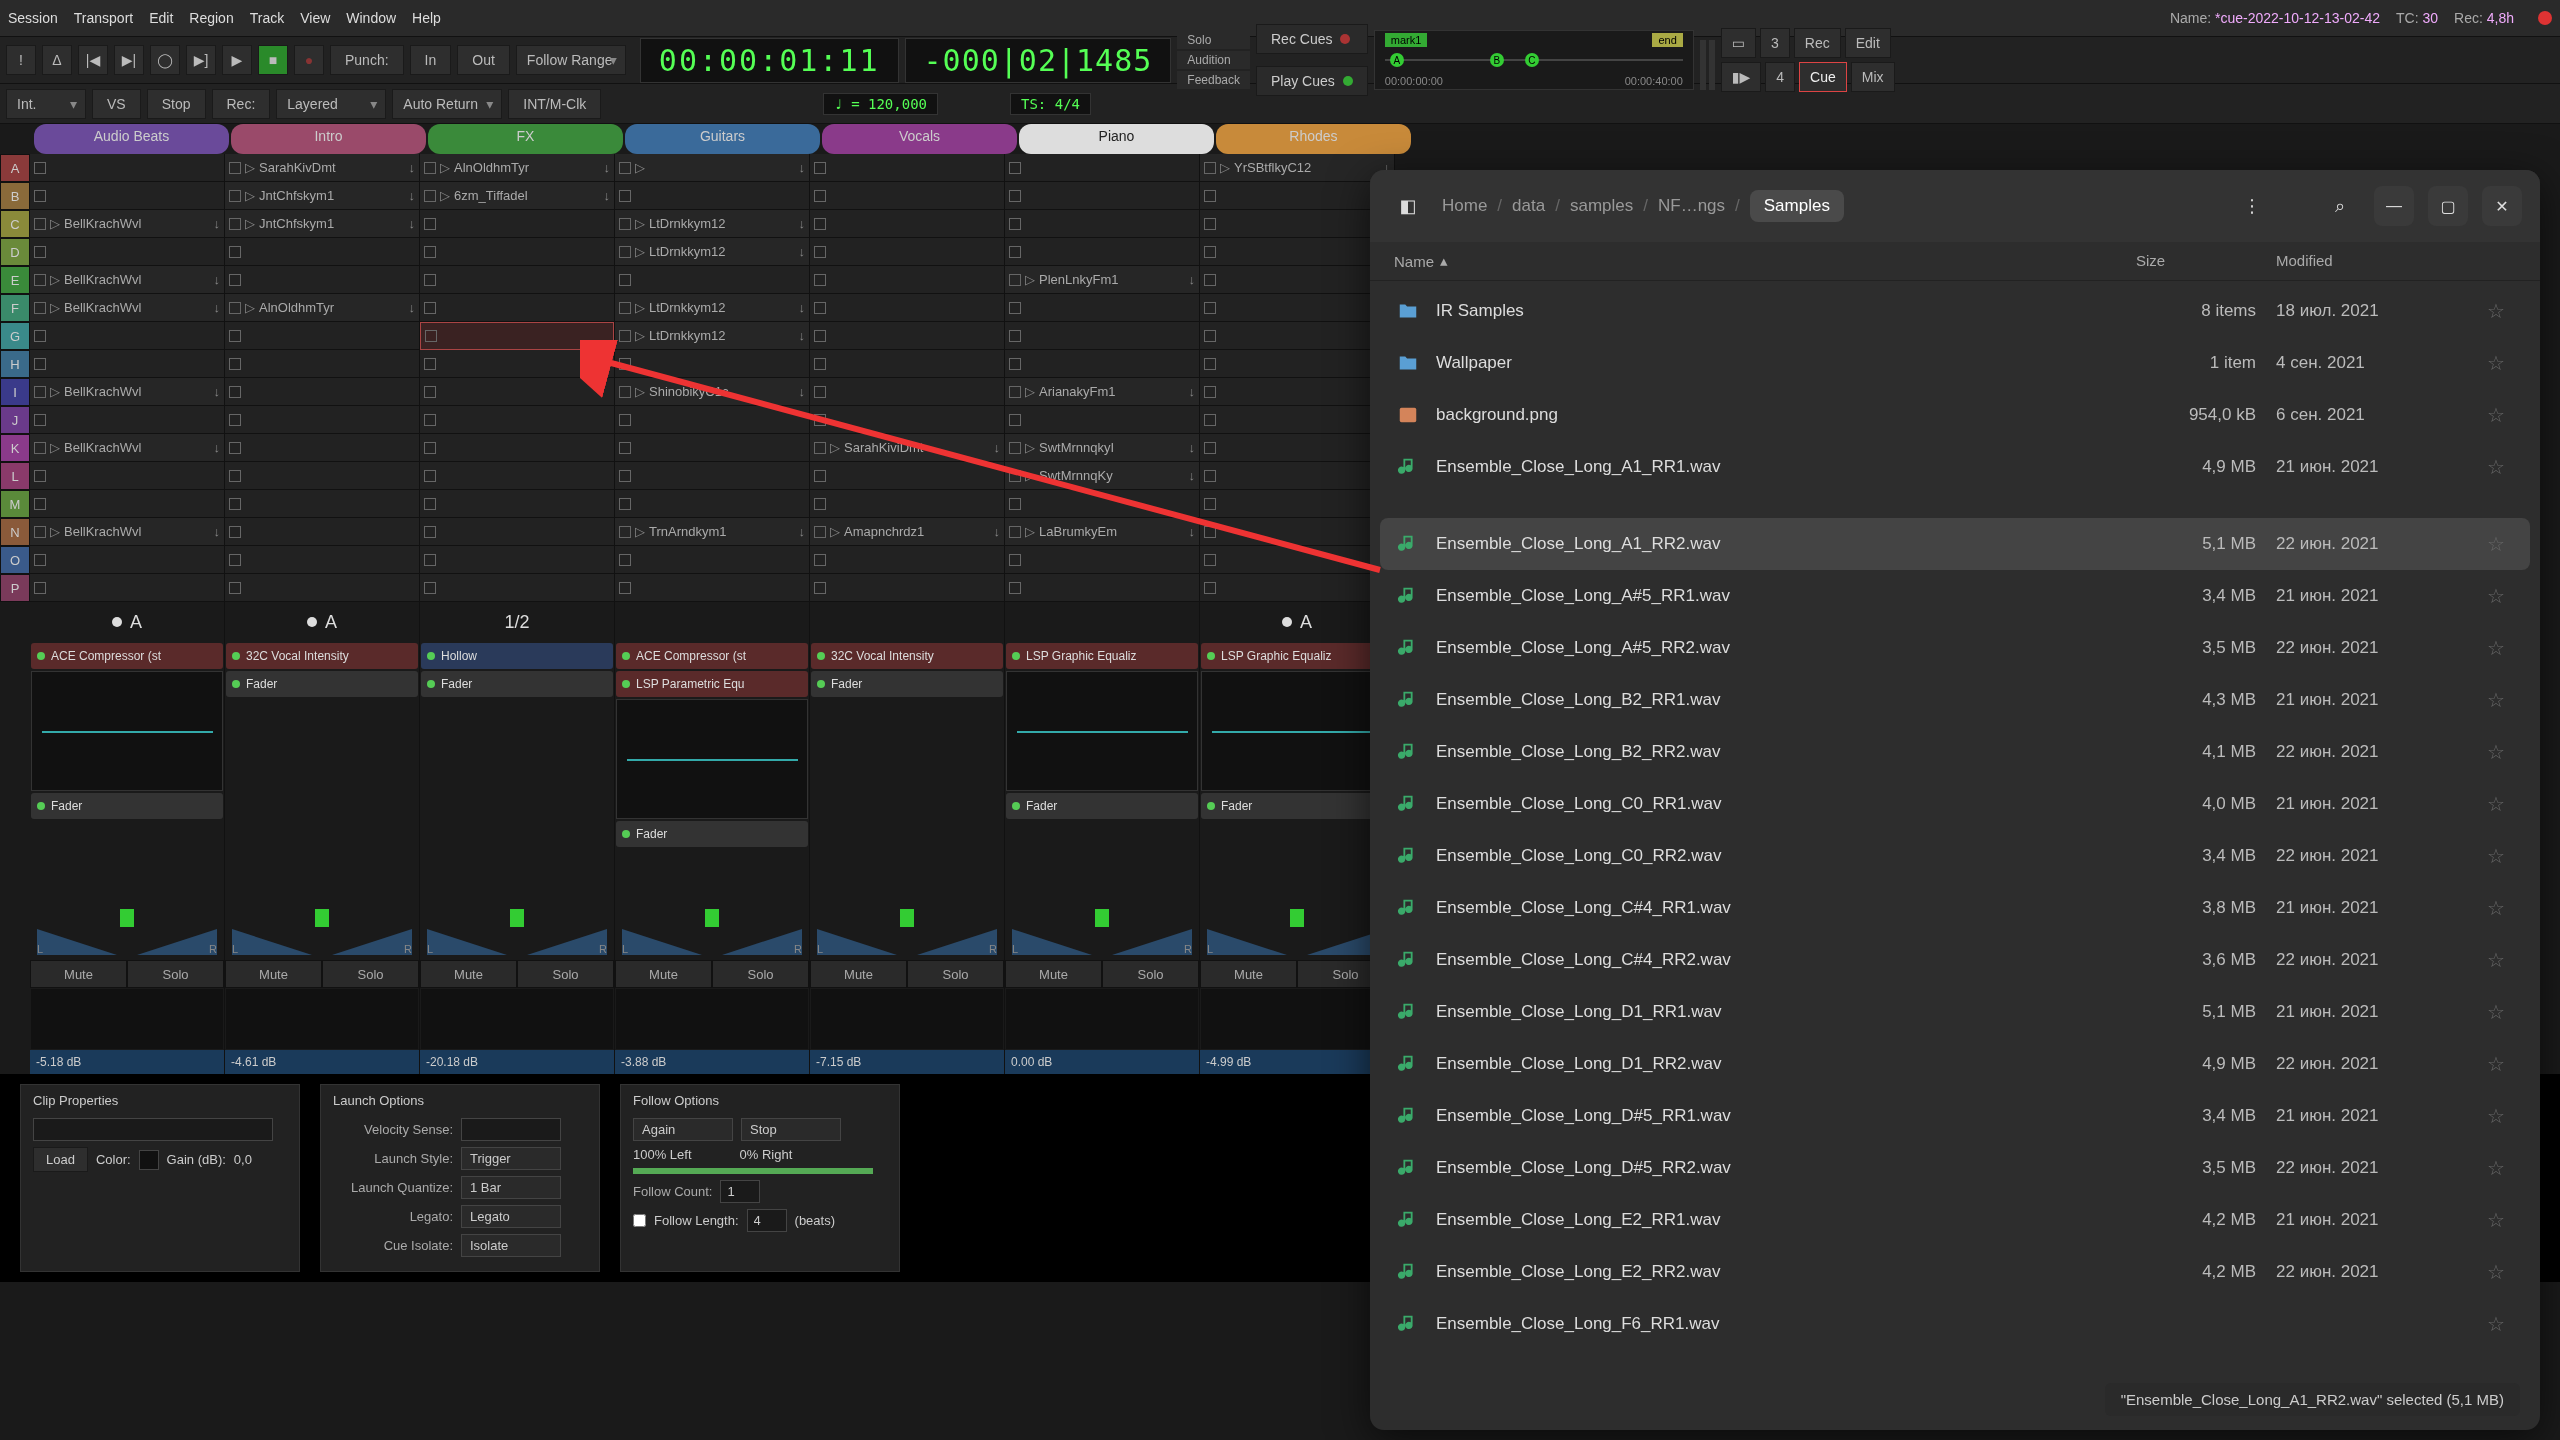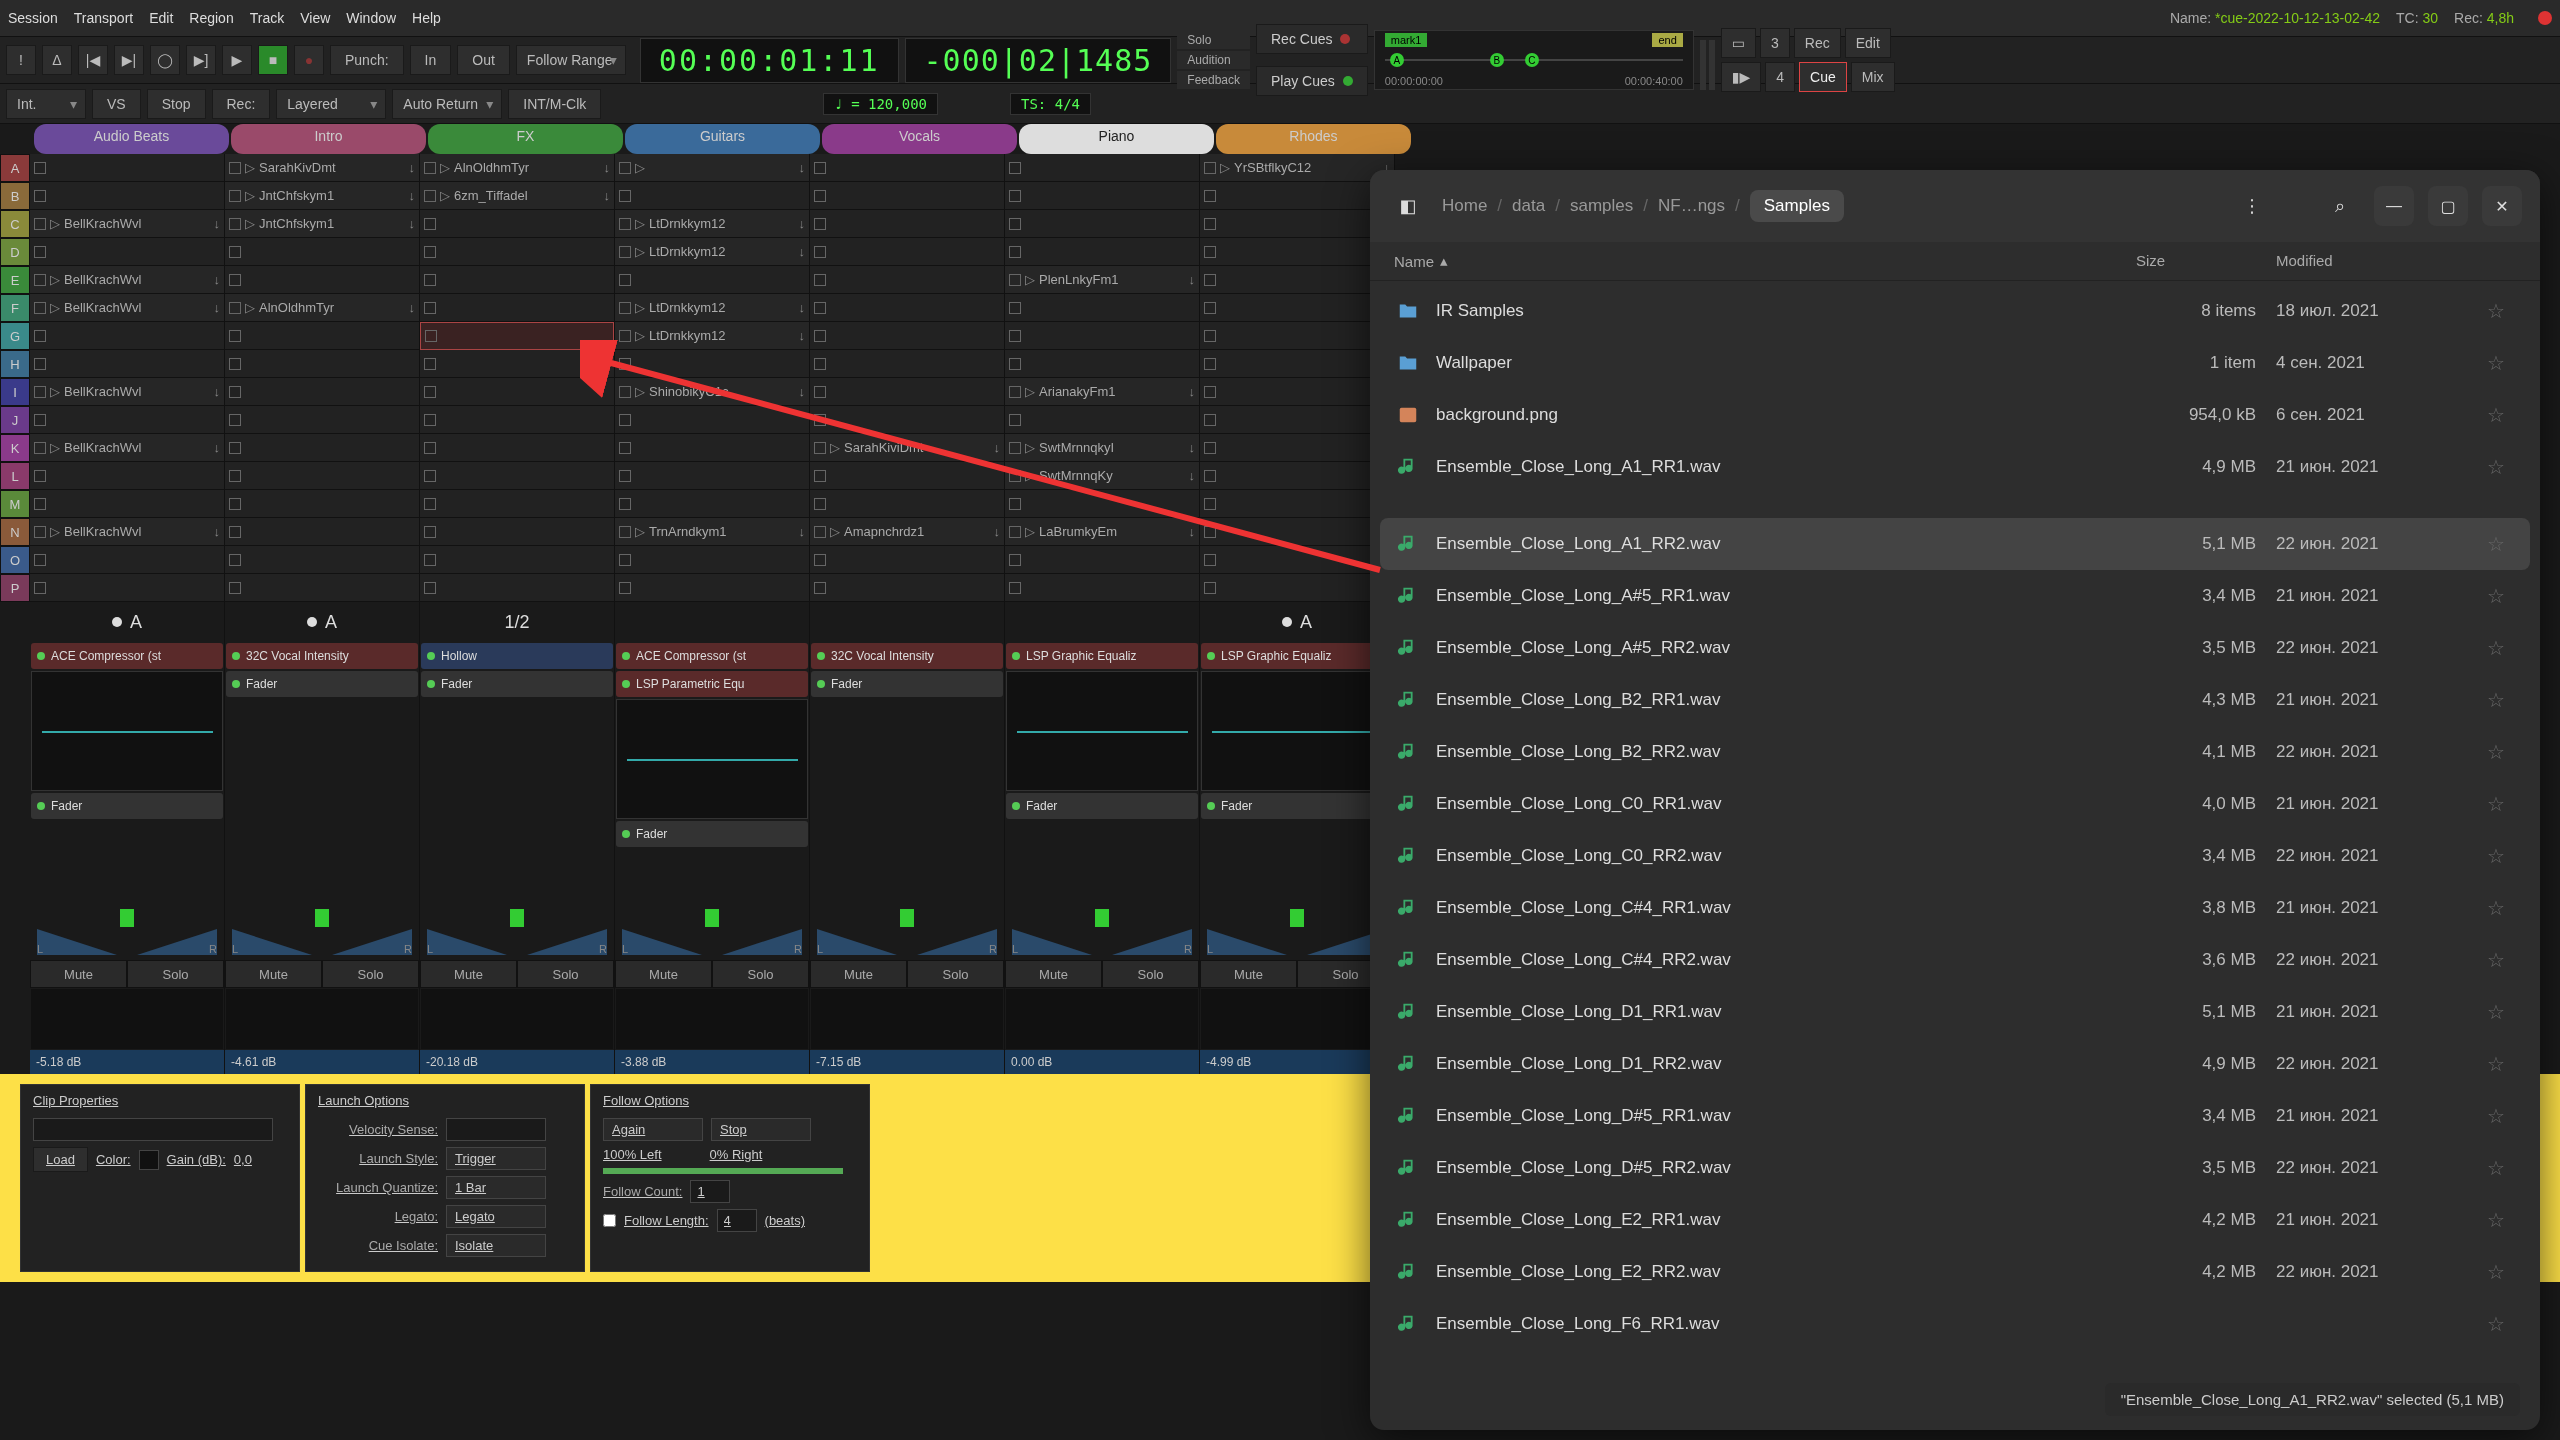--- a/index.html
+++ b/index.html
@@ -3,21 +3,21 @@
 <meta charset="utf-8">
 <style>
 * { margin:0; padding:0; box-sizing:border-box; font-family:sans-serif; }
 body { background:#1a1a1a; color:#ccc; font-size:11px; width:2560px; height:1440px; overflow:hidden; position:relative; }
 
 
 .menubar { display:flex; align-items:center; height:36px; background:#2a2a2a; padding:0 8px; gap:16px; }
 .menubar .menu-item { color:#ddd; cursor:pointer; font-size:14px; }
 .menubar .spacer { flex:1; }
 .menubar .status { color:#aaa; font-size:14px; }
-.menubar .status .val { color:#84cc16; }
+.menubar .status .val { color:#f0abfc; }
 .rec-dot { width:14px; height:14px; border-radius:50%; background:#d33; display:inline-block; margin-left:8px; }
 
 
 .toolbar { display:flex; align-items:center; height:48px; background:#222; border-top:1px solid #111; border-bottom:1px solid #111; padding:0 6px; gap:6px; }
 .tbtn { width:30px; height:30px; background:#2e2e2e; border:1px solid #1a1a1a; display:flex; align-items:center; justify-content:center; cursor:pointer; color:#bbb; font-size:14px; }
 .tbtn.green { background:#2a8a2a; }
 .tbtn.rec { color:#833; }
 .tbox { height:30px; background:#2e2e2e; border:1px solid #1a1a1a; display:flex; align-items:center; justify-content:center; padding:0 14px; color:#bbb; font-size:14px; }
 .tsel { height:30px; background:#2e2e2e; border:1px solid #1a1a1a; display:flex; align-items:center; padding:0 10px; color:#bbb; font-size:14px; min-width:110px; position:relative; }
 .tsel::after { content:"▾"; position:absolute; right:8px; color:#888; }
@@ -85,21 +85,21 @@
 .pan-tri.l { border-right:80px solid transparent; }
 .pan-tri.r { border-left:80px solid transparent; }
 .pan-knob { position:absolute; top:0; left:50%; transform:translateX(-50%); width:14px; height:18px; background:#3c3; }
 .pan-lbl { position:absolute; bottom:4px; font-size:11px; color:#888; }
 .ms-row { display:flex; height:28px; }
 .ms-btn { flex:1; background:#2a2a2a; border:1px solid #111; display:flex; align-items:center; justify-content:center; font-size:13px; color:#aaa; cursor:pointer; }
 .db-row { height:24px; background:#1a3a5a; display:flex; align-items:center; padding:0 6px; font-size:12px; }
 .mini-meter { height:60px; background:#111; margin:1px; }
 
 
-.bottom-panels { display:flex; gap:5px; padding:10px 20px; background:#fde047;text-decoration:underline; }
+.bottom-panels { display:flex; gap:20px; padding:10px 20px; background:#000000; }
 .panel { background:#222; border:1px solid #333; padding:8px 12px; min-width:280px; }
 .panel h4 { font-size:13px; font-weight:normal; color:#ccc; margin-bottom:10px; }
 .panel .row { display:flex; align-items:center; gap:8px; margin:6px 0; font-size:13px; }
 .panel .row label { min-width:120px; text-align:right; color:#aaa; }
 .panel input[type=text] { background:#1a1a1a; border:1px solid #444; color:#ccc; padding:3px 6px; width:100px; font-size:13px; }
 .panel select, .panel .sel { background:#2a2a2a; border:1px solid #444; color:#ccc; padding:3px 8px; font-size:13px; min-width:100px; }
 .panel .btn { background:#2e2e2e; border:1px solid #1a1a1a; padding:4px 12px; font-size:13px; }
 .color-sw { width:20px; height:20px; background:#111; border:1px solid #444; }
 
 

